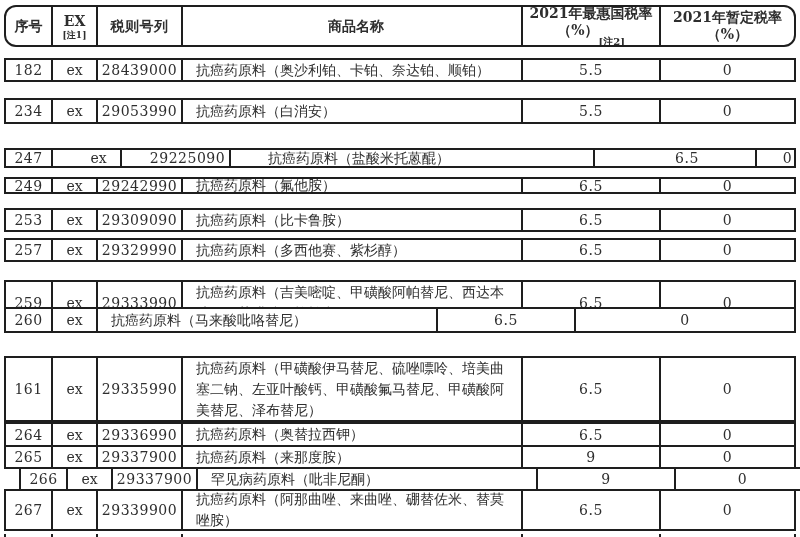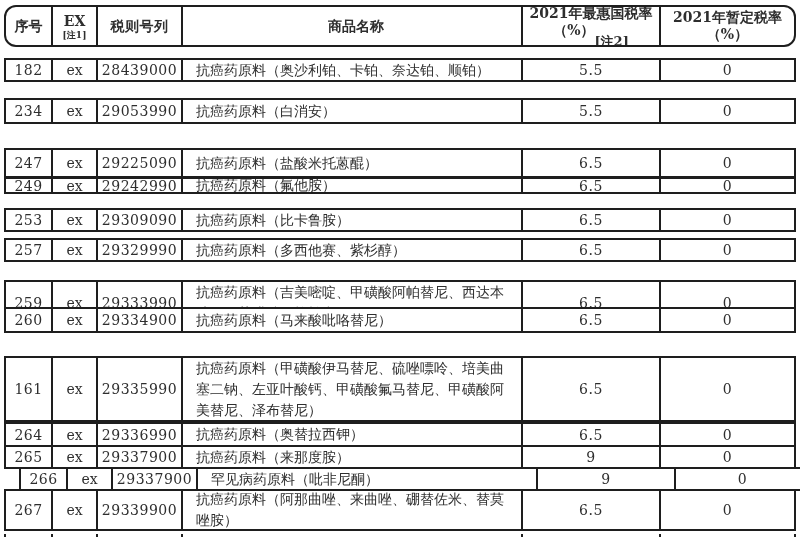--- a/index.html
+++ b/index.html
@@ -60,21 +60,21 @@
     font-size: 9px;
     font-weight: bold;
     line-height: 10px;
   }
   .hdr-sub {
     display: flex;
     align-items: flex-start;
     justify-content: center;
   }
   .hdr-sup {
-    font-size: 13px;
+    font-size: 10px;
     font-weight: bold;
     line-height: 10px;
     margin-top: 15px;
     text-align: right;
   }
 
   
   #bottom-stub {
     position: absolute;
     left: 4px;
@@ -134,21 +134,21 @@
         <div class="cell c-temp num">0</div>
       </div>
       <div class="trow" style="top: 98px; height: 26px;">
         <div class="cell c-seq num">234</div>
         <div class="cell c-ex">ex</div>
         <div class="cell c-code num">29053990</div>
         <div class="cell c-name">抗癌药原料（白消安）</div>
         <div class="cell c-mfn num">5.5</div>
         <div class="cell c-temp num">0</div>
       </div>
-      <div class="trow" style="top: 148px; height: 30px;">
+      <div class="trow" style="top: 148px; height: 20px; gap: 24px;">
         <div class="cell c-seq num">247</div>
         <div class="cell c-ex">ex</div>
         <div class="cell c-code num">29225090</div>
         <div class="cell c-name">抗癌药原料（盐酸米托蒽醌）</div>
         <div class="cell c-mfn num">6.5</div>
         <div class="cell c-temp num">0</div>
       </div>
       <div class="trow" style="top: 177px; height: 17px;">
         <div class="cell c-seq num">249</div>
         <div class="cell c-ex">ex</div>
@@ -177,21 +177,20 @@
         <div class="cell c-seq num">259</div>
         <div class="cell c-ex">ex</div>
         <div class="cell c-code num">29333990</div>
         <div class="cell c-name">抗癌药原料（吉美嘧啶、甲磺酸阿帕替尼、西达本胺、甲苯磺酸尼拉帕利）</div>
         <div class="cell c-mfn num">6.5</div>
         <div class="cell c-temp num">0</div>
       </div>
       <div class="trow" style="top: 307px; height: 26px;">
         <div class="cell c-seq num">260</div>
         <div class="cell c-ex">ex</div>
-        <div class="cell c-code num">29334900</div>
         <div class="cell c-name">抗癌药原料（马来酸吡咯替尼）</div>
         <div class="cell c-mfn num">6.5</div>
         <div class="cell c-temp num">0</div>
       </div>
       <div class="trow" style="top: 356px; height: 66px;">
         <div class="cell c-seq num">161</div>
         <div class="cell c-ex">ex</div>
         <div class="cell c-code num">29335990</div>
         <div class="cell c-name">抗癌药原料（甲磺酸伊马替尼、硫唑嘌呤、培美曲塞二钠、左亚叶酸钙、甲磺酸氟马替尼、甲磺酸阿美替尼、泽布替尼）</div>
         <div class="cell c-mfn num">6.5</div>

